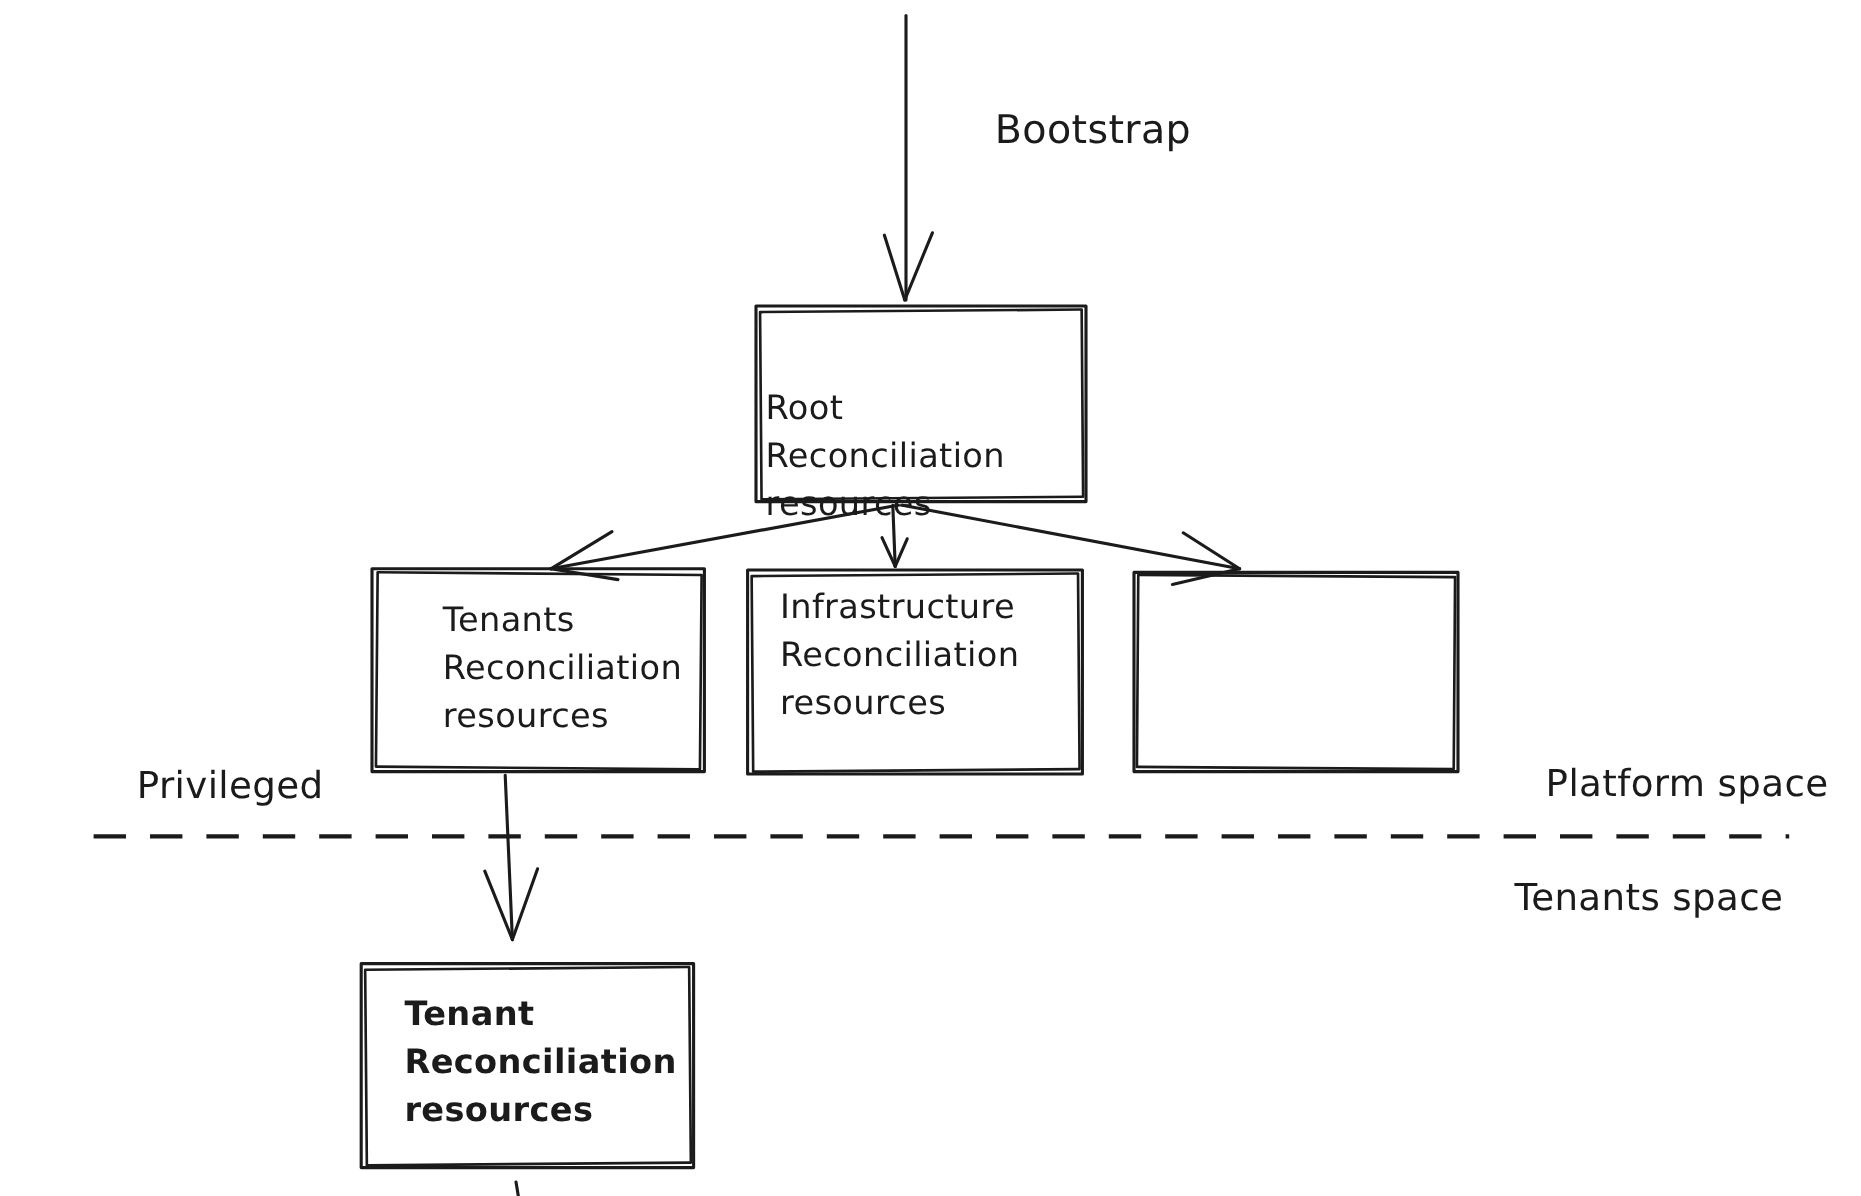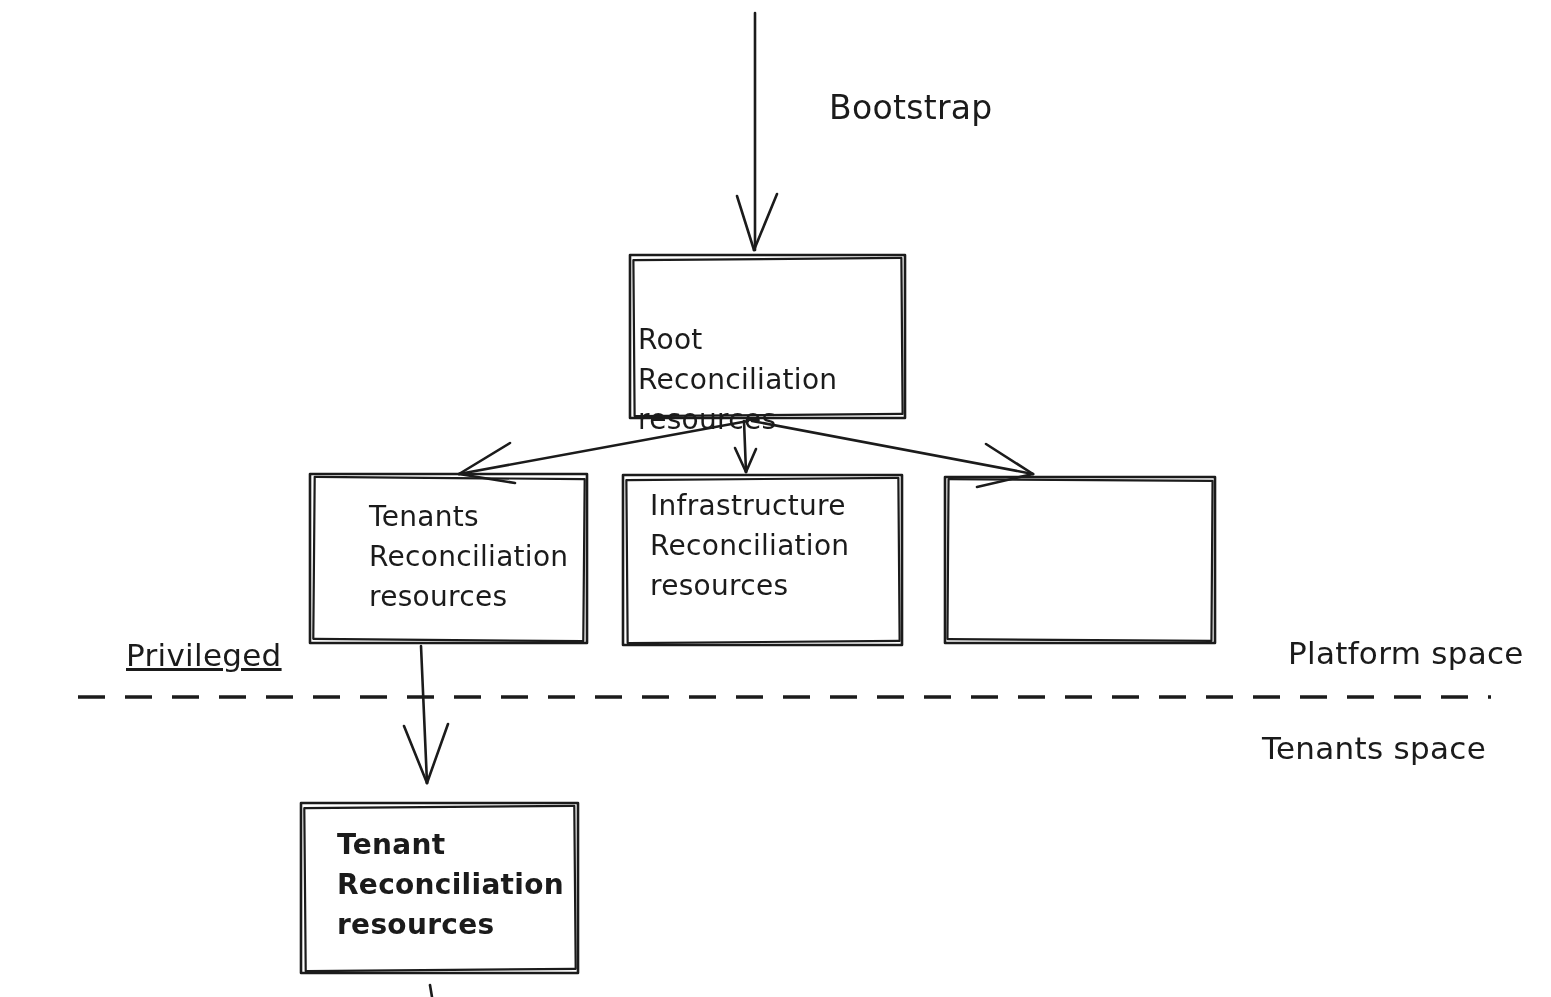--- a/index.html
+++ b/index.html
@@ -106,21 +106,21 @@
   <div class="label box-label" style="left:341px; top:497px;margin-left:28px;">Tenants
 Reconciliation
 resources</div>
 
   <div class="label box-label" style="left:650px; top:486px;">Infrastructure
 Reconciliation
 resources</div>
 
   <div class="label box-label" style="left:975px; top:500px;"></div>
 
-  <div class="label zone-label" style="left:126px; top:638px;text-decoration:underline;">Privileged</div>
+  <div class="label zone-label" style="left:114px; top:638px;">Privileged</div>
 
 
   <div class="label zone-label" style="left:1264px; top:636px;margin-left:24px;">Platform space</div>
 
   <div class="label zone-label" style="left:1262px; top:731px;">Tenants space</div>
 
   <div class="label box-label" style="left:337px; top:825px;font-weight:bold;">Tenant
 Reconciliation
 resources</div>
 

